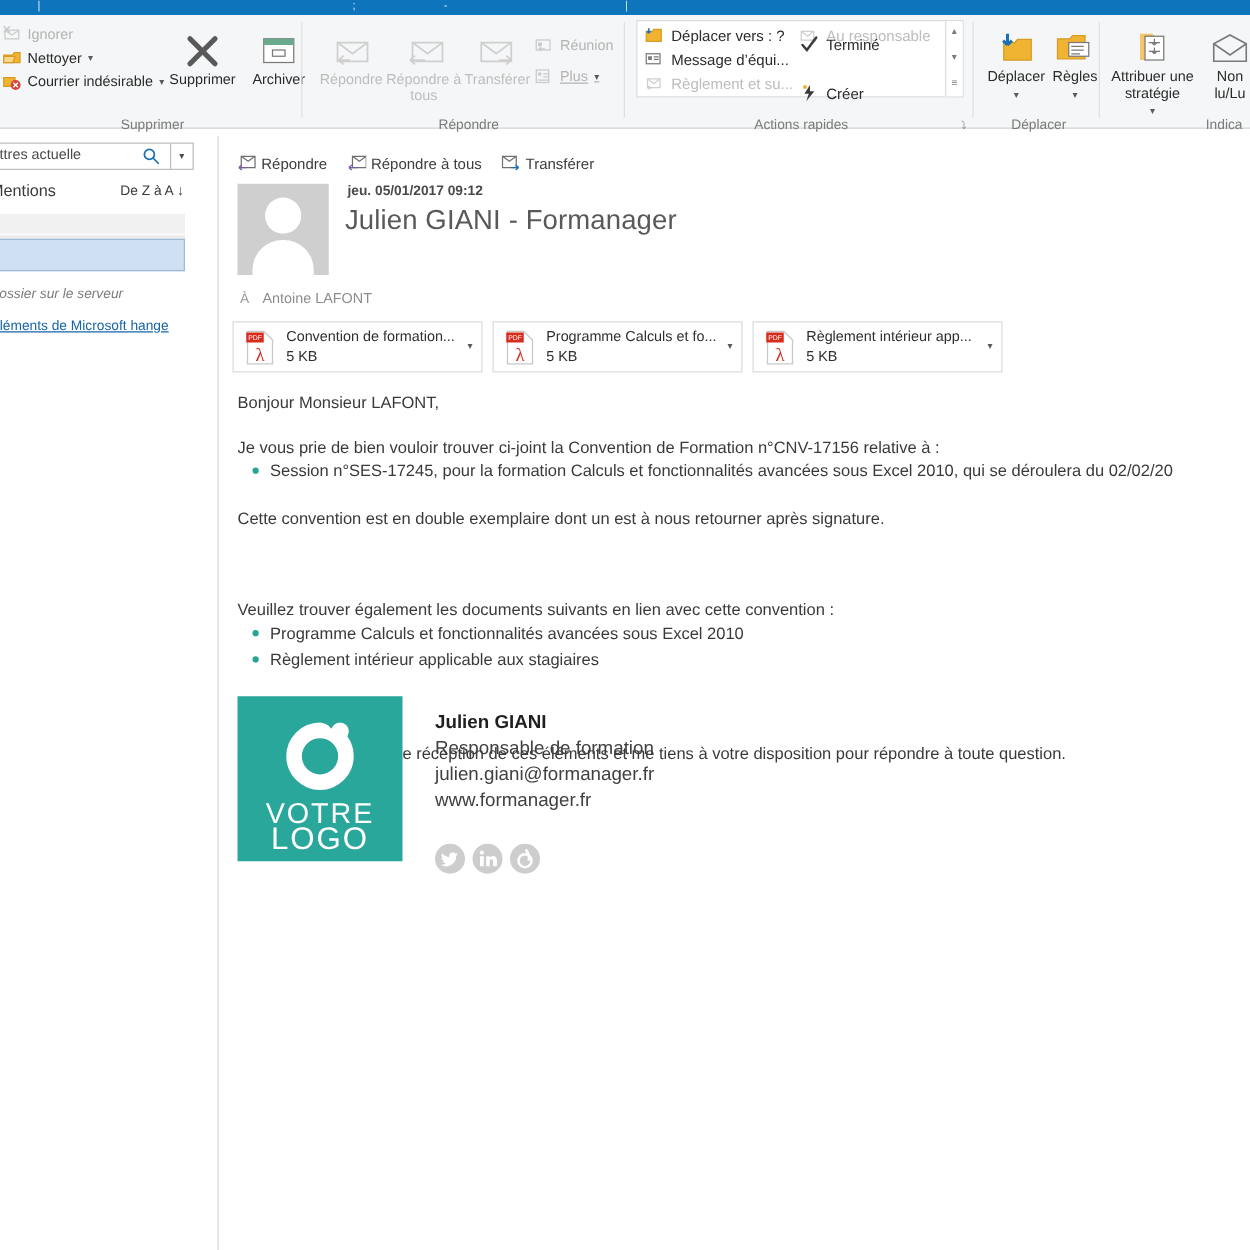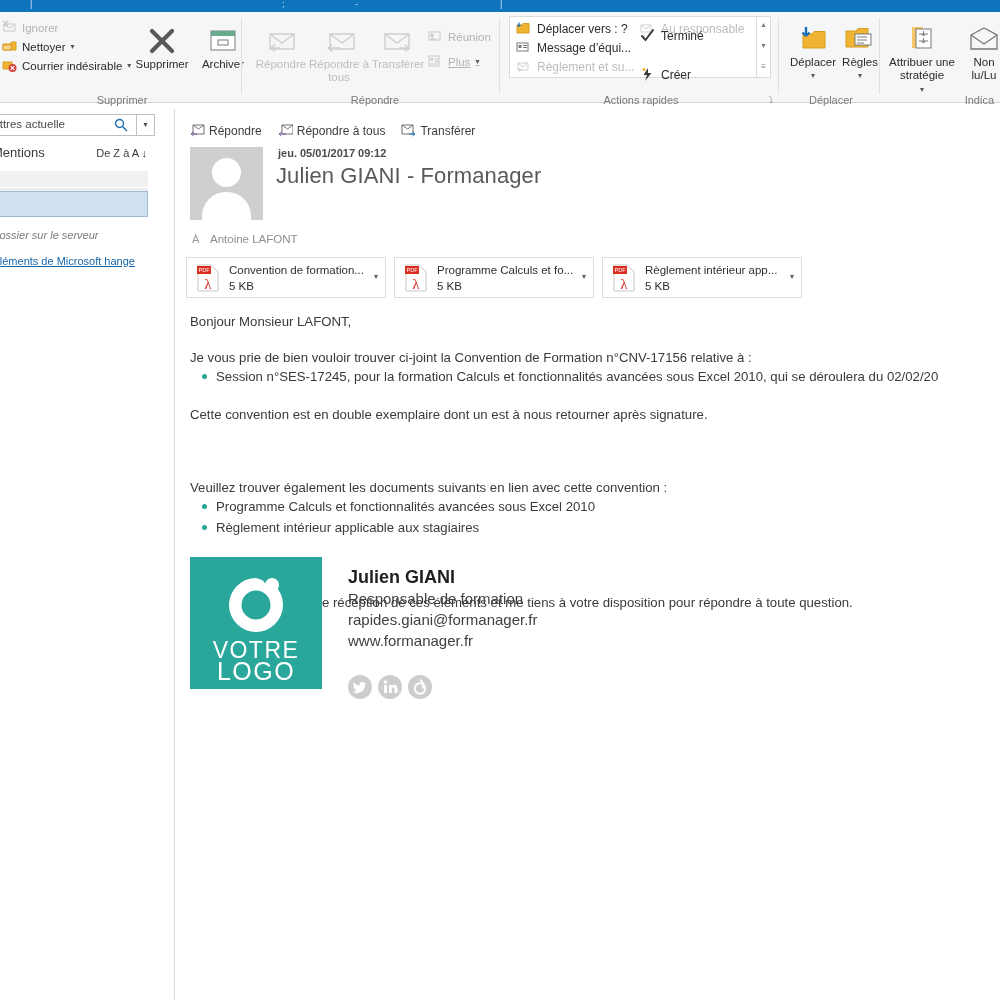--- a/index.html
+++ b/index.html
@@ -175,21 +175,21 @@
   .siglogo .ring {
     position:absolute; left:35px; top:17px; width:62px; height:62px;
   }
   .siglogo .l1 {
     position:absolute; left:0; width:132px; text-align:center;
     color:#ffffff; font-family:"Liberation Sans", sans-serif;
   }
   .siglogo .votre { top:80px; font-size:23px; letter-spacing:1.5px; }
   .siglogo .logo { top:100px; font-size:25px; letter-spacing:1.5px; }
   .sigtext { position:absolute; left:158px; top:10px; width:420px; }
-  .sigtext .nm { font-size:18px; font-weight:bold; color:#1f1f1f; line-height:21px; }
+  .sigtext .nm { font-size:15px; font-weight:bold; color:#1f1f1f; line-height:21px; }
   .sigtext .ln { font-size:15px; color:#404040; line-height:21px; }
   .socials { position:absolute; left:158px; top:118px; display:flex; gap:6px; }
   .soc { width:24px; height:24px; border-radius:50%; background:#cdcdcd; position:relative; }
 </style>
 </head>
 <body>
 
 <div class="app">
 
   <div class="titlebar">
@@ -572,21 +572,21 @@
                      M31 16.5A14.5 14.5 0 1 1 16.5 31A14.5 14.5 0 0 1 31 16.5z" fill="#ffffff" fill-rule="evenodd"></path>
             <circle cx="47" cy="11" r="7" fill="#ffffff"></circle>
           </svg>
         </span>
         <div class="l1 votre">VOTRE</div>
         <div class="l1 logo">LOGO</div>
       </div>
       <div class="sigtext">
         <div class="nm">Julien GIANI</div>
         <div class="ln">Responsable de formation</div>
-        <div class="ln">rapides.giani@formanager.fr</div>
+        <div class="ln">julien.giani@formanager.fr</div>
         <div class="ln">www.formanager.fr</div>
       </div>
       <div class="socials">
         <span class="soc">
           <svg width="24" height="24" viewBox="0 0 24 24">
               <path d="M18.5 8.3a5.5 5.5 0 0 1-1.6.5 2.8 2.8 0 0 0 1.2-1.6 5.6 5.6 0 0 1-1.8.7 2.8 2.8 0 0 0-4.8 2.6 8 8 0 0 1-5.8-3 2.8 2.8 0 0 0 .9 3.8 2.7 2.7 0 0 1-1.3-.4 2.8 2.8 0 0 0 2.2 2.8 2.8 2.8 0 0 1-1.3 0 2.8 2.8 0 0 0 2.6 2 5.6 5.6 0 0 1-4.1 1.1 7.9 7.9 0 0 0 12.2-7 5.7 5.7 0 0 0 1.4-1.5z" fill="#ffffff"></path>
             </svg>
         </span>
         <span class="soc">
           <svg width="24" height="24" viewBox="0 0 24 24">

